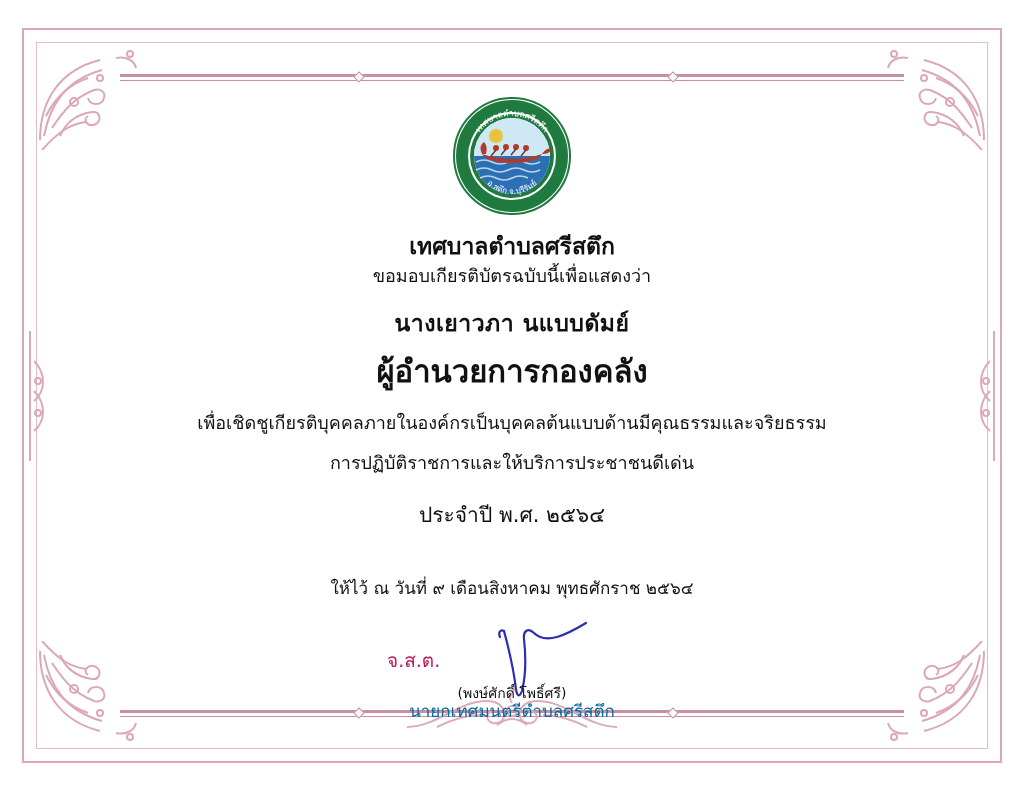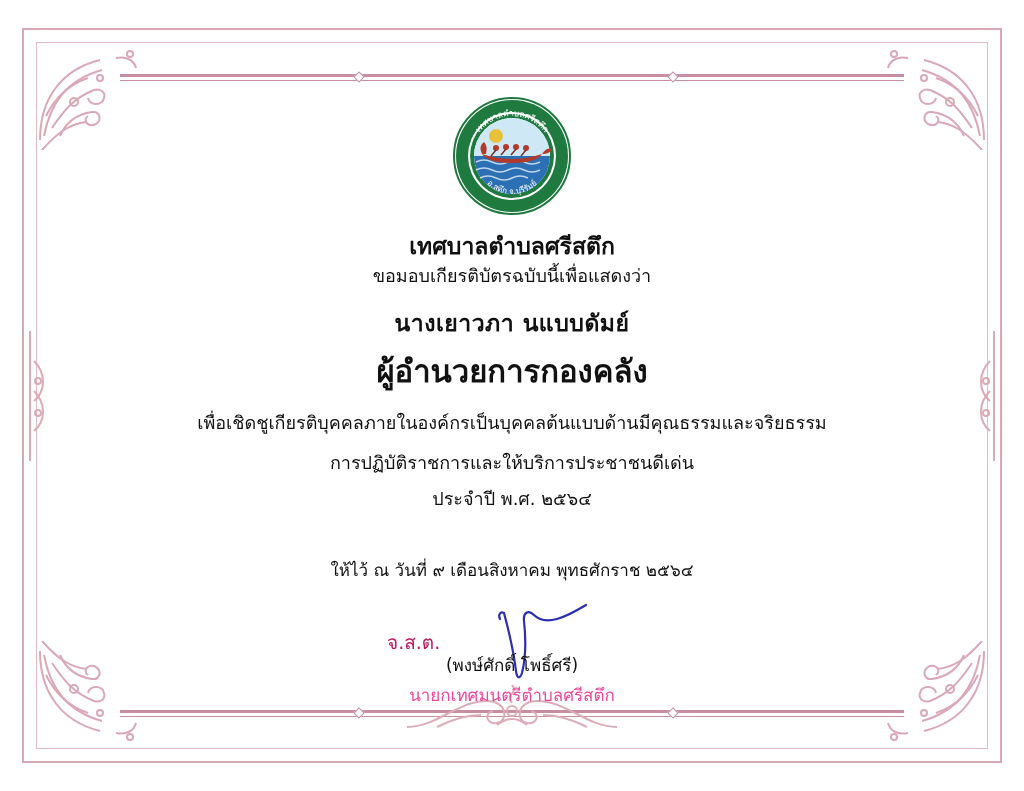--- a/index.html
+++ b/index.html
@@ -128,21 +128,21 @@
     line-height: 1.45;
     font-family: "DejaVu Sans", sans-serif;
   }
 
   .org-name     { font-size: 23px; font-weight: 700; margin-top: 8px; }
   .subtitle     { font-size: 18px; }
   .recipient    { font-size: 23px; font-weight: 700; margin-top: 18px; letter-spacing: .5px; }
   .position     { font-size: 31px; font-weight: 700; margin-top: 8px; }
   .reason-1     { font-size: 18px; margin-top: 16px; }
   .reason-2     { font-size: 18px; margin-top: 14px; }
-  .year         { font-size: 18px; margin-top: 10px; }
+  .year         { font-size: 21px; margin-top: 24px; }
   .issued       { font-size: 17px; margin-top: 46px; }
 
   
   .signature-area {
     position: relative;
     margin-top: 26px;
     height: 120px;
   }
   .sig-rank {
     position: absolute;
@@ -157,30 +157,29 @@
     left: 50%;
     margin-left: -42px;
     top: -14px;
     width: 120px;
     height: 92px;
     color: #2b2fb0;
   }
   .sig-mark svg { width: 100%; height: 100%; }
   .sig-name {
     position: relative;
-    font-size: 17px;
+    font-size: 14px;
     color: #111;
-    top: 44px;
+    top: 56px;
   }
   .sig-title {
     position: relative;
     font-size: 17px;
-    color: #ec4899;
+    color: #0369a1;
     top: 52px;
-    font-family: Liberation Mono, monospace;
   }
 </style>
 </head>
 <body>
 
 <div class="certificate">
 
   <div class="border-outer"></div>
   <div class="border-inner"></div>
   <div class="rule top"></div>

